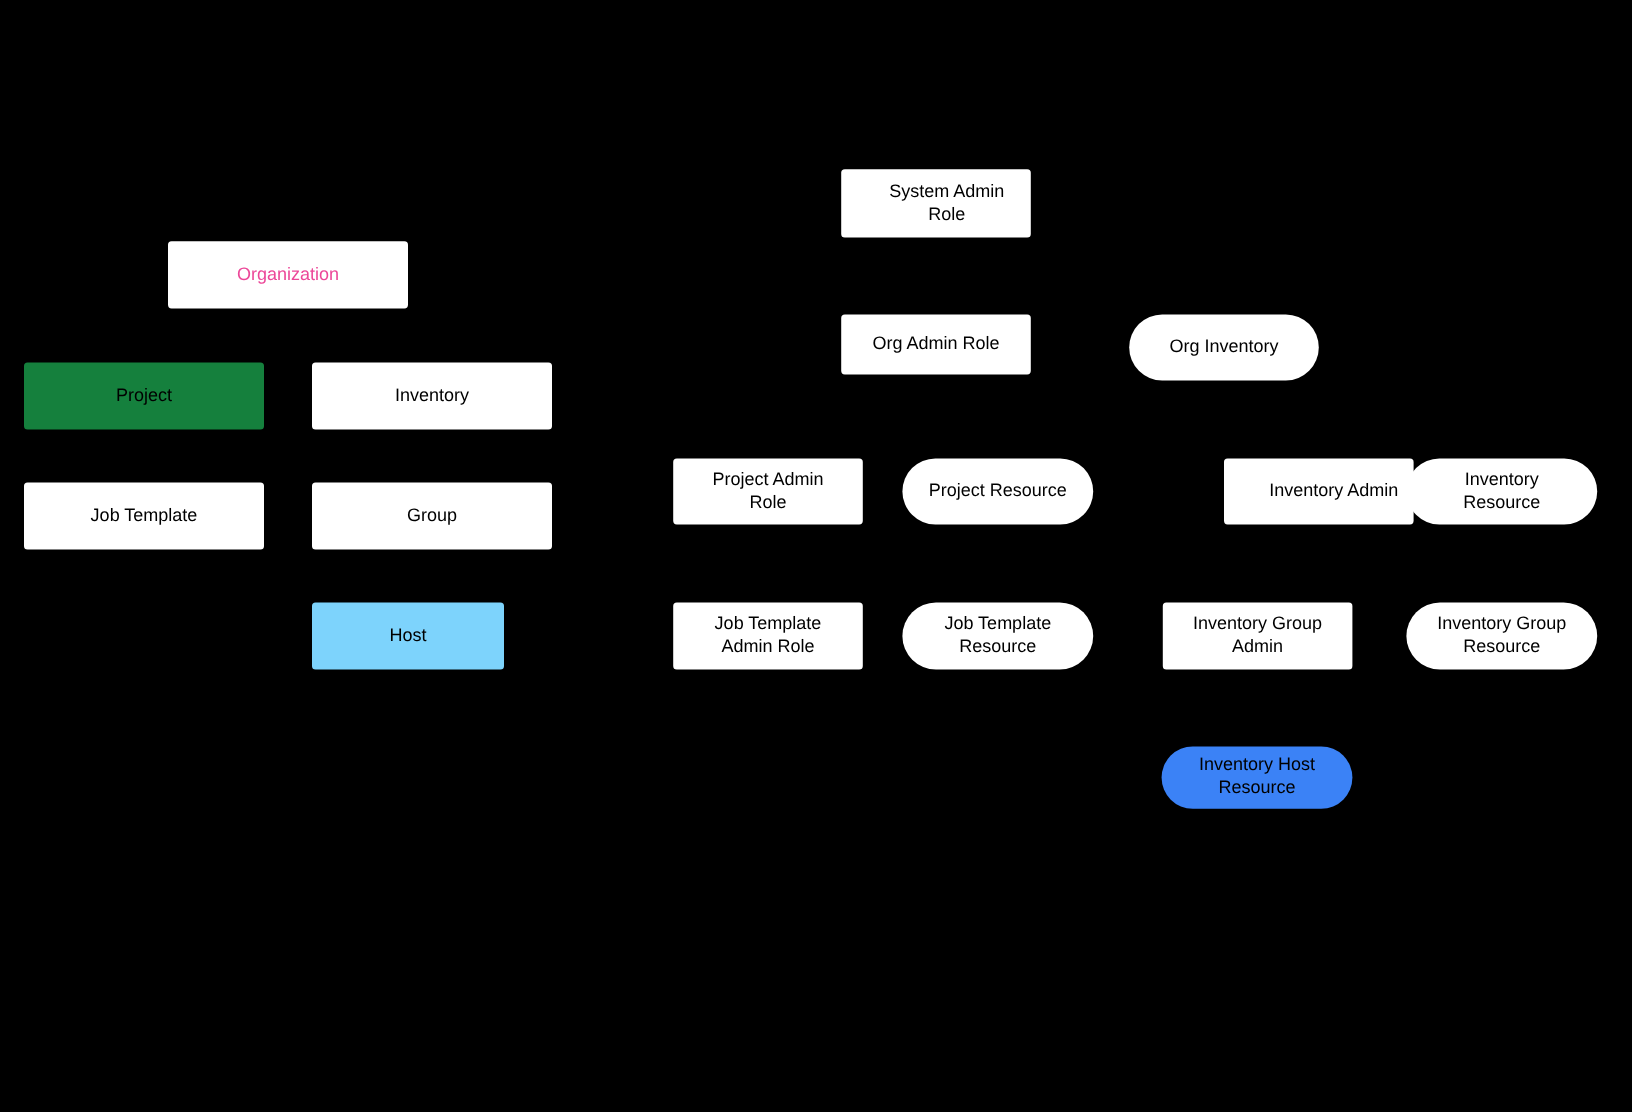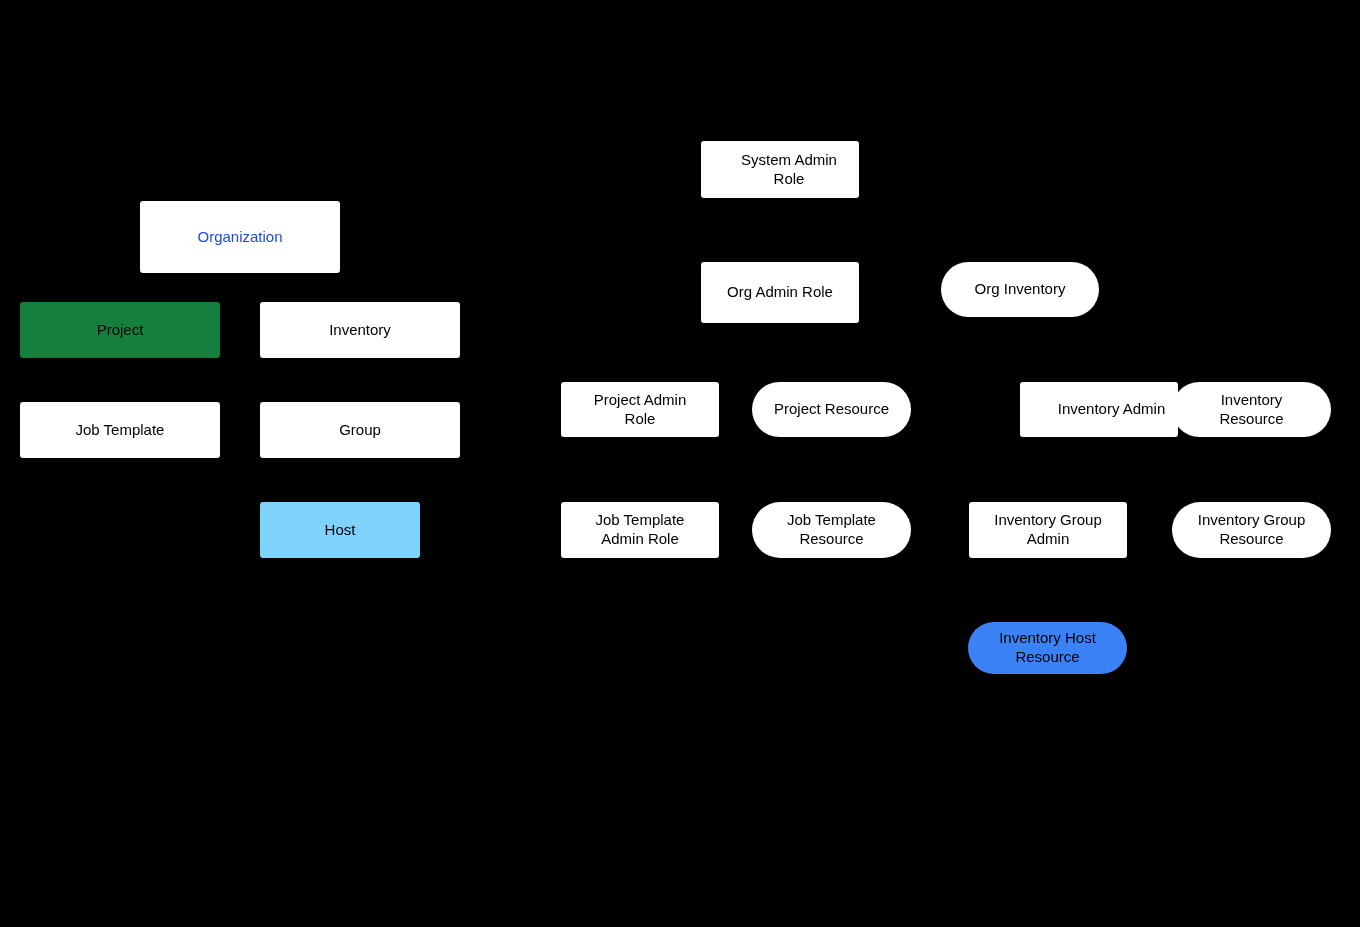--- a/index.html
+++ b/index.html
@@ -40,29 +40,29 @@
     border-radius: 3px;
   }
   .pill {
     border-radius: 999px;
   }
 </style>
 </head>
 <body>
 
 <div id="canvas" style="background: rgb(0, 0, 0);">
-    <div class="node rect" style="left: 140px; top: 201px; width: 200px; height: 72px; background: rgb(255, 255, 255); color: #1d4ed8;">Organization</div>
+    <div class="node rect" style="left: 140px; top: 201px; width: 200px; height: 56px; background: rgb(255, 255, 255); color: #ec4899;">Organization</div>
     <div class="node rect" style="left: 20px; top: 302px; width: 200px; height: 56px; background: #15803d; color: rgb(0, 0, 0);">Project</div>
     <div class="node rect" style="left: 260px; top: 302px; width: 200px; height: 56px; background: rgb(255, 255, 255); color: rgb(0, 0, 0);">Inventory</div>
     <div class="node rect" style="left: 20px; top: 402px; width: 200px; height: 56px; background: rgb(255, 255, 255); color: rgb(0, 0, 0);">Job Template</div>
     <div class="node rect" style="left: 260px; top: 402px; width: 200px; height: 56px; background: rgb(255, 255, 255); color: rgb(0, 0, 0);">Group</div>
     <div class="node rect" style="left: 260px; top: 502px; width: 160px; height: 56px; background: #7dd3fc; color: rgb(0, 0, 0);">Host</div>
     <div class="node rect" style="left: 701px; top: 141px; width: 158px; height: 57px; background: rgb(255, 255, 255); color: rgb(0, 0, 0); padding-left: 24px;">System Admin
 Role</div>
-    <div class="node rect" style="left: 701px; top: 262px; width: 158px; height: 61px; background: rgb(255, 255, 255); color: rgb(0, 0, 0);">Org Admin Role</div>
+    <div class="node rect" style="left: 701px; top: 262px; width: 158px; height: 50px; background: rgb(255, 255, 255); color: rgb(0, 0, 0);">Org Admin Role</div>
     <div class="node pill" style="left: 941px; top: 262px; width: 158px; height: 55px; background: rgb(255, 255, 255); color: rgb(0, 0, 0);">Org Inventory</div>
     <div class="node rect" style="left: 561px; top: 382px; width: 158px; height: 55px; background: rgb(255, 255, 255); color: rgb(0, 0, 0);">Project Admin
 Role</div>
     <div class="node pill" style="left: 752px; top: 382px; width: 159px; height: 55px; background: rgb(255, 255, 255); color: rgb(0, 0, 0);">Project Resource</div>
     <div class="node rect" style="left: 1020px; top: 382px; width: 158px; height: 55px; background: rgb(255, 255, 255); color: rgb(0, 0, 0); padding-left: 31px;">Inventory Admin</div>
     <div class="node pill" style="left: 1172px; top: 382px; width: 159px; height: 55px; background: rgb(255, 255, 255); color: rgb(0, 0, 0);">Inventory
 Resource</div>
     <div class="node rect" style="left: 561px; top: 502px; width: 158px; height: 56px; background: rgb(255, 255, 255); color: rgb(0, 0, 0);">Job Template
 Admin Role</div>
     <div class="node pill" style="left: 752px; top: 502px; width: 159px; height: 56px; background: rgb(255, 255, 255); color: rgb(0, 0, 0);">Job Template

